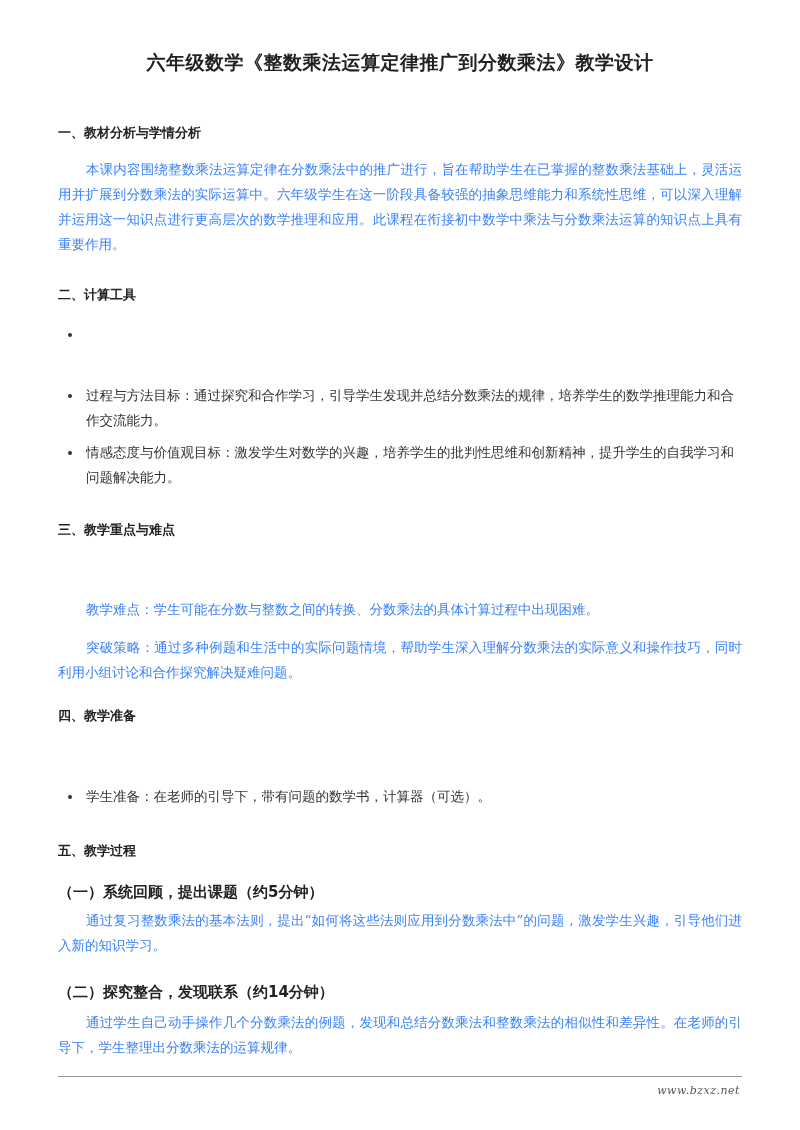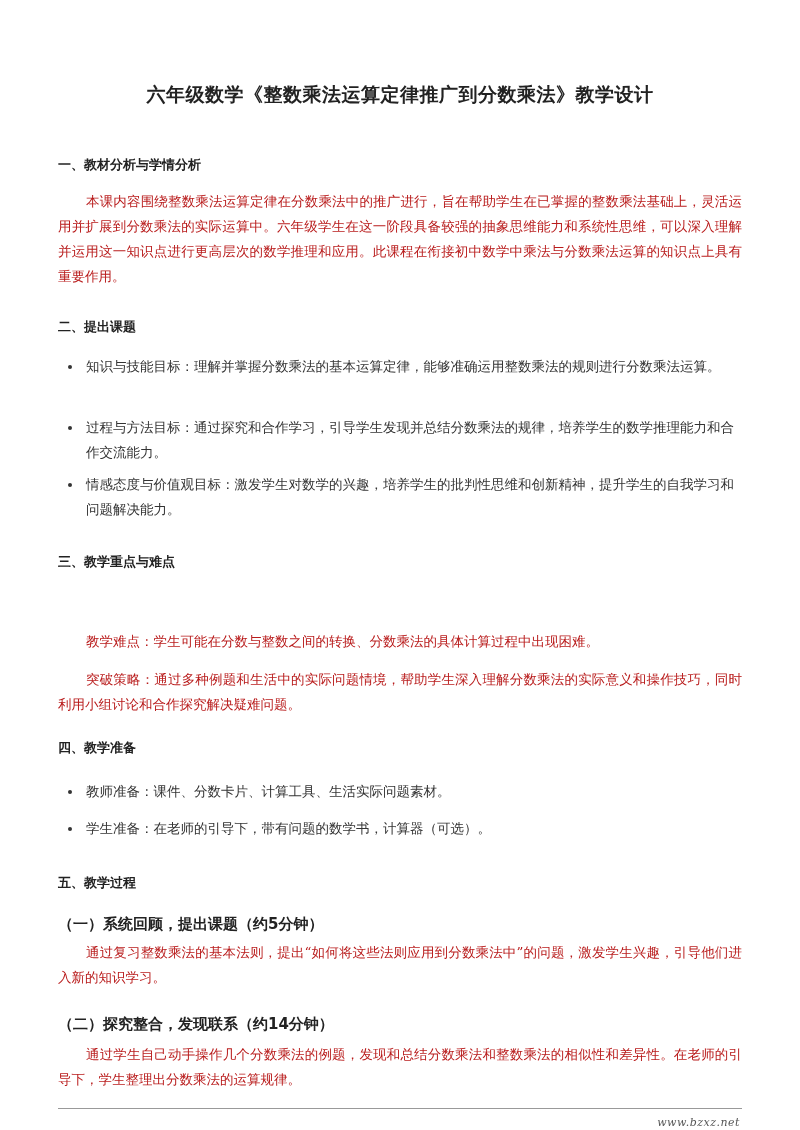--- a/index.html
+++ b/index.html
@@ -1,69 +1,64 @@
 <!DOCTYPE html>
 <html><head>
 <meta charset="utf-8">
 <style>
   html, body { margin: 0; padding: 0; background: #ffffff; }
   body { width: 800px; height: 1130px; position: relative; overflow: hidden;
          font-family: "DejaVu Serif", "Liberation Serif", serif; color: #333; }
-  .page { position: absolute; left: 0; top: 0; width: 800px; height: 876px; margin-top: 32px; }
+  .page { position: absolute; left: 0; top: 0; width: 800px; height: 876px; }
   .title { position: absolute; left: 0; width: 800px; top: 50px; text-align: center;
            font-family: "DejaVu Sans", "Liberation Sans", sans-serif; font-weight: bold;
            font-size: 19px; color: #222; letter-spacing: 0.5px; }
   .h2 { position: absolute; left: 58px; font-family: "DejaVu Sans", "Liberation Sans", sans-serif;
         font-weight: bold; font-size: 13px; color: #222; }
   .h3 { position: absolute; left: 58px; font-family: "DejaVu Sans", "Liberation Sans", sans-serif;
         font-weight: bold; font-size: 15px; color: #222; }
   .para { position: absolute; left: 58px; width: 684px; font-size: 13.5px; line-height: 25px;
-          text-indent: 28px; color: #b91c1c; text-align: justify; }
+          text-indent: 28px; color: #3b82f6; text-align: justify; }
   .bullet { position: absolute; left: 64px; width: 672px; font-size: 13.5px; line-height: 25px; color: #333;
             padding-left: 22px; box-sizing: border-box; }
   .bullet .dot { position: absolute; left: 4px; top: 11px; width: 4px; height: 4px; border-radius: 50%; background: #333; }
   .rule { position: absolute; left: 58px; top: 1076px; width: 684px; height: 0; border-top: 1.5px solid #999; }
   .footer { position: absolute; right: 60px; top: 1084px; font-style: italic; font-size: 11px; color: #555;
             font-family: "DejaVu Serif", "Liberation Serif", serif; letter-spacing: 0.5px; }
   .watermark { position: absolute; left: 375px; top: 960px; font-family: "DejaVu Sans", "Liberation Sans", sans-serif;
                font-weight: bold; font-size: 76px; color: rgba(200,200,200,0.35); letter-spacing: 2px; }
 </style>
 </head>
 <body>
 
 <div class="page">
 
   <div class="title">六年级数学《整数乘法运算定律推广到分数乘法》教学设计</div>
 
   <div class="h2" style="top:124px;">一、教材分析与学情分析</div>
   <div class="para" style="top:157px;">本课内容围绕整数乘法运算定律在分数乘法中的推广进行，旨在帮助学生在已掌握的整数乘法基础上，灵活运用并扩展到分数乘法的实际运算中。六年级学生在这一阶段具备较强的抽象思维能力和系统性思维，可以深入理解并运用这一知识点进行更高层次的数学推理和应用。此课程在衔接初中数学中乘法与分数乘法运算的知识点上具有重要作用。</div>
 
-  <div class="h2" style="top:286px;">二、提出课题</div>
+  <div class="h2" style="top:286px;">二、计算工具</div>
   <div class="bullet" style="top:322px;">
     <span class="dot"></span>
-    <span>知识与技能目标：理解并掌握分数乘法的基本运算定律，能够准确运用整数乘法的规则进行分数乘法运算。</span>
   </div>
   <div class="bullet" style="top:383px;">
     <span class="dot"></span>
     <span>过程与方法目标：通过探究和合作学习，引导学生发现并总结分数乘法的规律，培养学生的数学推理能力和合作交流能力。</span>
   </div>
   <div class="bullet" style="top:440px;">
     <span class="dot"></span>
     <span>情感态度与价值观目标：激发学生对数学的兴趣，培养学生的批判性思维和创新精神，提升学生的自我学习和问题解决能力。</span>
   </div>
 
   <div class="h2" style="top:521px;">三、教学重点与难点</div>
   <div class="para" style="top:597px;">教学难点：学生可能在分数与整数之间的转换、分数乘法的具体计算过程中出现困难。</div>
   <div class="para" style="top:635px;">突破策略：通过多种例题和生活中的实际问题情境，帮助学生深入理解分数乘法的实际意义和操作技巧，同时利用小组讨论和合作探究解决疑难问题。</div>
 
   <div class="h2" style="top:707px;">四、教学准备</div>
-  <div class="bullet" style="top:747px;">
-    <span class="dot"></span>
-    <span>教师准备：课件、分数卡片、计算工具、生活实际问题素材。</span>
-  </div>
   <div class="bullet" style="top:784px;">
     <span class="dot"></span>
     <span>学生准备：在老师的引导下，带有问题的数学书，计算器（可选）。</span>
   </div>
 
   <div class="h2" style="top:842px;">五、教学过程</div>
   <div class="h3" style="top:883px;">（一）系统回顾，提出课题（约5分钟）</div>
   <div class="para" style="top:908px;">通过复习整数乘法的基本法则，提出“如何将这些法则应用到分数乘法中”的问题，激发学生兴趣，引导他们进入新的知识学习。</div>
   <div class="h3" style="top:983px;">（二）探究整合，发现联系（约14分钟）</div>
   <div class="para" style="top:1010px;">通过学生自己动手操作几个分数乘法的例题，发现和总结分数乘法和整数乘法的相似性和差异性。在老师的引导下，学生整理出分数乘法的运算规律。</div>

